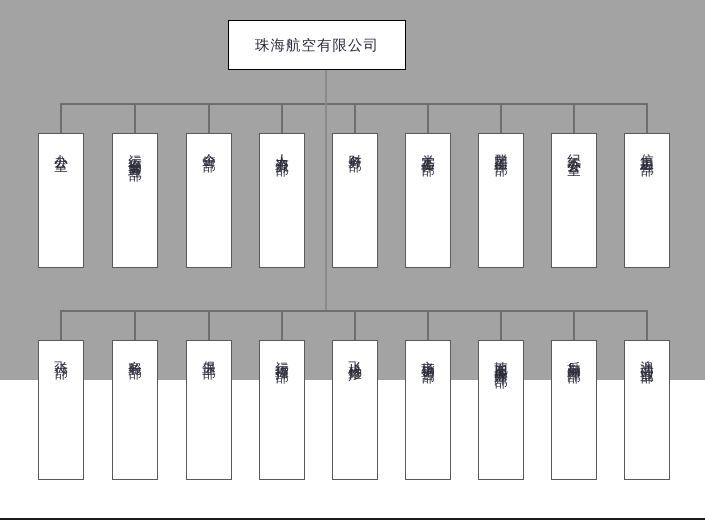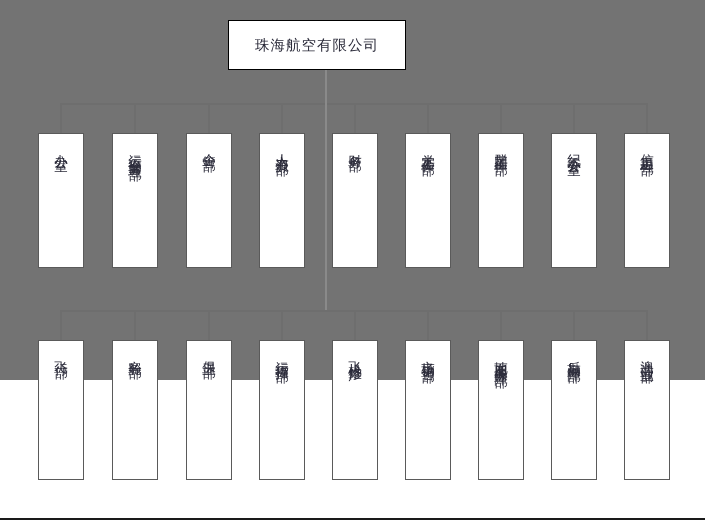--- a/index.html
+++ b/index.html
@@ -12,21 +12,21 @@
     height: 522px;
     font-family: "DejaVu Sans", "Liberation Sans", sans-serif;
     color: #1a1a1a;
     overflow: hidden;
   }
 
   #chart-root {
     position: relative;
     width: 705px;
     height: 380px;
-    background: #737373;
+    background: #a3a3a3;
   }
 
   
   .root-box {
     position: absolute;
     left: 228px;
     top: 20px;
     width: 178px;
     height: 50px;
     border: 1.5px solid #000000;

